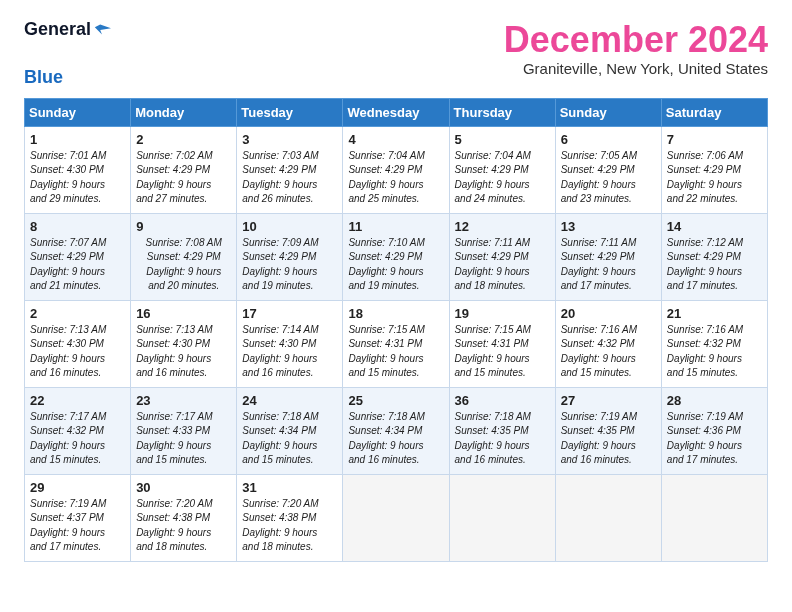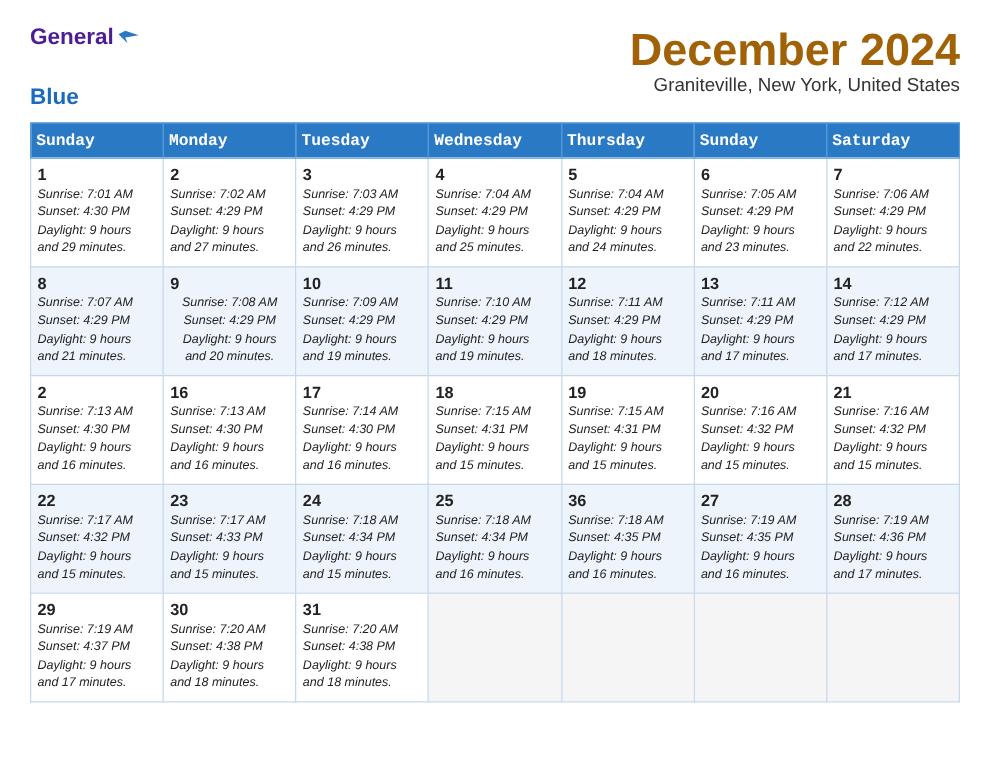--- a/index.html
+++ b/index.html
@@ -18,54 +18,53 @@
     }
     .logo {
       display: flex;
       align-items: center;
     }
     .logo-text {
       font-size: 18px;
       font-weight: bold;
       line-height: 1.1;
     }
-    .logo-general { color: #4c1d95; }
+    .logo-general { color: #0f172a; }
     .logo-blue { color: #1a6abf; margin-top: 28px; }
     .logo-icon {
       width: 18px;
       height: 18px;
       margin-left: 2px;
     }
     .title-block {
       text-align: right;
     }
     .month-title {
       font-size: 36px;
       font-weight: bold;
-      color: #a16207;
+      color: #ec4899;
       line-height: 1.1;
     }
     .location-title {
       font-size: 15px;
       color: #333;
     }
     table {
       width: 100%;
       border-collapse: collapse;
       table-layout: fixed;
     }
     th {
       background: #2979c5;
       color: #fff;
       font-size: 13px;
       font-weight: bold;
       padding: 6px 4px;
       text-align: left;
       border: 1px solid #5599d8;
-      font-family: Liberation Mono, monospace;
     }
     td {
       vertical-align: top;
       border: 1px solid #c8d8eb;
       padding: 5px 5px 6px 5px;
       font-size: 10.5px;
       color: #222;
       background: #fff;
       min-height: 80px;
     }

